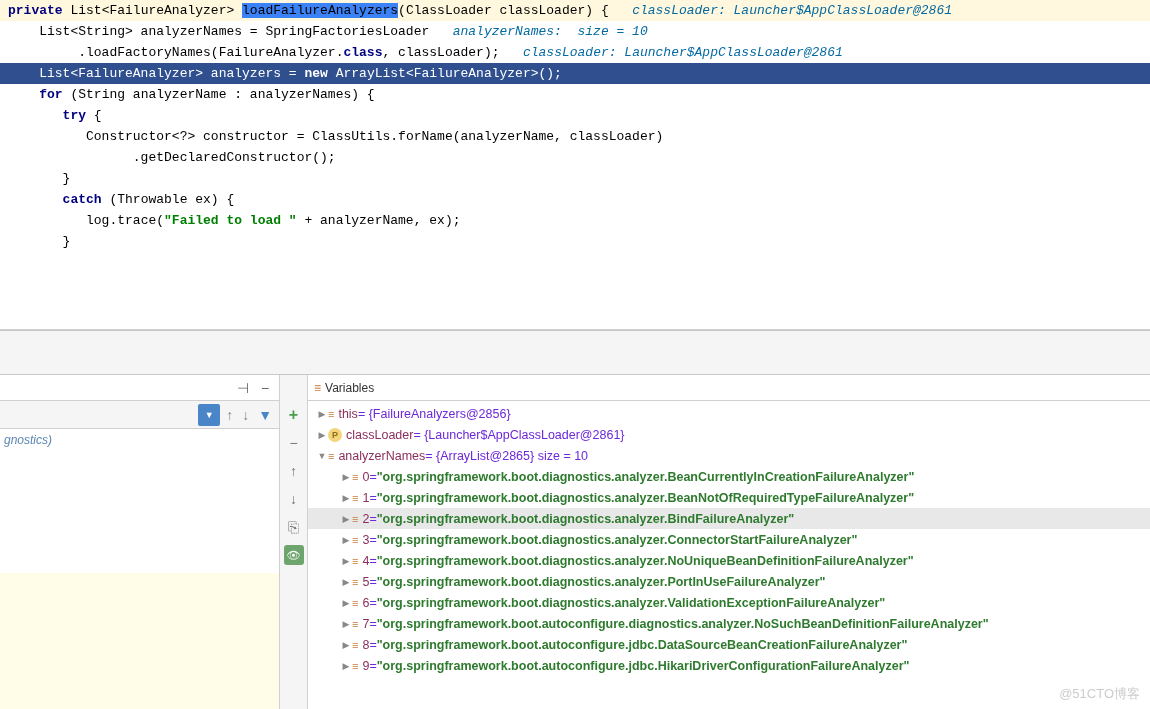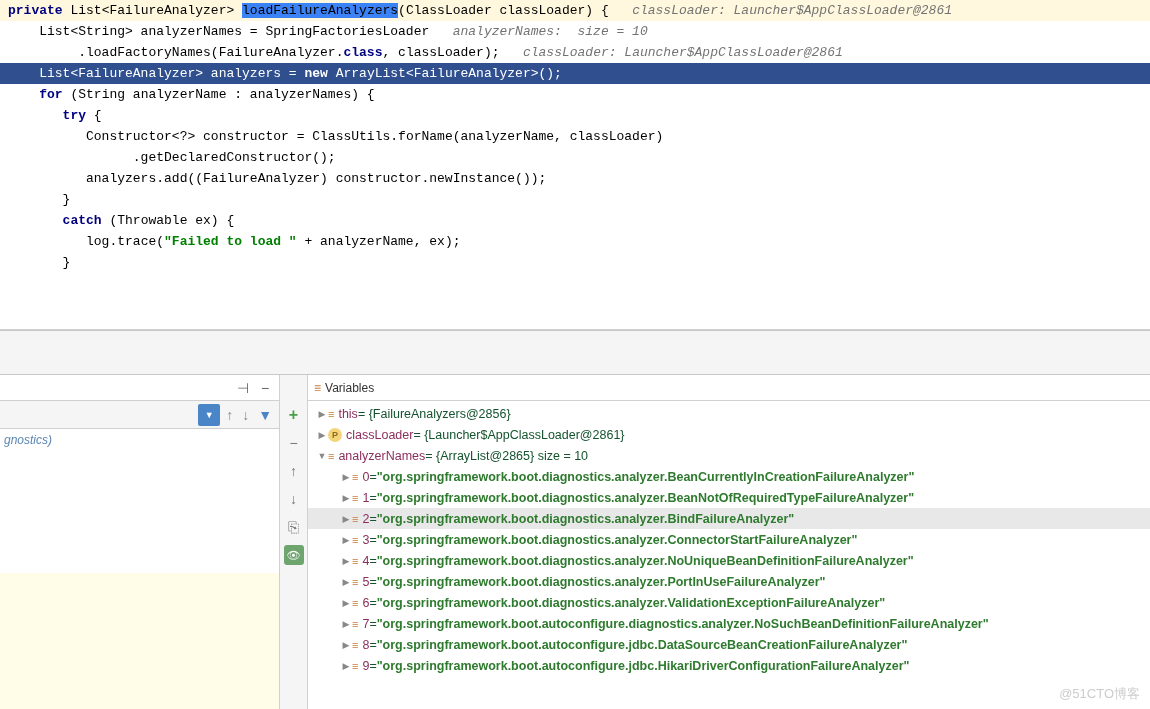--- a/index.html
+++ b/index.html
@@ -2,21 +2,21 @@
 <html><head>
 <meta charset="utf-8">
 <style>
 * { margin:0; padding:0; box-sizing:border-box; }
 body { font-family:"Segoe UI",Arial,sans-serif; font-size:12px; background:#fff; width:1150px; height:709px; overflow:hidden; position:relative; }
 .editor { background:#fff; height:330px; overflow:hidden; border-bottom:1px solid #d0d0d0; }
 .code-line { font-family:"Consolas","Courier New",monospace; font-size:13px; line-height:21px; white-space:pre; padding-left:8px; }
 .kw { color:#000080; font-weight:bold; }
 .str { color:#008000; font-weight:bold; }
 .stat { }
-.hint { color:#737373; font-style:italic; }
+.hint { color:#0369a1; font-style:italic; }
 .yellow-bg { background:#fff8de; }
 .method-name { background:#3b82f6; }
 .highlighted { background:#2f4f8f; color:#fff; }
 .highlighted .kw { color:#fff; }
 
 .splitter { height:45px; background:#f5f5f5; border-top:1px solid #c8c8c8; border-bottom:1px solid #c8c8c8; }
 
 .debug-panel { display:flex; height:334px; }
 .left-panel { width:280px; border-right:1px solid #d0d0d0; display:flex; flex-direction:column; }
 .left-header { height:26px; border-bottom:1px solid #d0d0d0; display:flex; justify-content:flex-end; align-items:center; padding-right:4px; gap:2px; }
@@ -37,38 +37,37 @@
 .bars-ic { color:#c77d3a; font-size:12px; }
 .vars-tree { flex:1; overflow:auto; padding:2px 0; font-size:12.5px; }
 .tree-row { display:flex; align-items:center; height:21px; padding-left:4px; cursor:pointer; }
 .tree-row.selected { background:#e8e8e8; }
 .indent { display:inline-block; }
 .expander { color:#888; font-size:9px; width:12px; text-align:center; cursor:pointer; }
 .node-ic { color:#c77d3a; font-size:11px; margin-right:4px; }
 .circle-ic { display:inline-block; width:14px; height:14px; border-radius:50%; font-size:9px; font-weight:bold; text-align:center; line-height:14px; margin-right:4px; }
 .circle-p { background:#f5d57a; color:#8a6d1e; }
 .var-name { color:#8b2e5c; }
-.var-val { color:#14532d; }
+.var-val { color:#6d28d9; }
 .str-val { color:#2e7a2e; font-weight:bold; }
 .idx { color:#8b2e5c; }
 .watermark { position:absolute; right:10px; bottom:6px; color:#ccc; font-size:13px; }
 </style>
 </head>
 <body>
 
 <div class="editor">
   <div class="code-line yellow-bg"><span class="kw">private </span><span>List&lt;FailureAnalyzer&gt; </span><span class="method-name">loadFailureAnalyzers</span><span>(ClassLoader classLoader) {   </span><span class="hint">classLoader: Launcher$AppClassLoader@2861</span></div>
   <div class="code-line"><span>    List&lt;String&gt; analyzerNames = SpringFactoriesLoader   </span><span class="hint">analyzerNames:  size = 10</span></div>
   <div class="code-line"><span>         .loadFactoryNames(FailureAnalyzer.</span><span class="kw">class</span><span>, classLoader);   </span><span class="hint">classLoader: Launcher$AppClassLoader@2861</span></div>
   <div class="code-line highlighted"><span>    List&lt;FailureAnalyzer&gt; analyzers = </span><span class="kw">new </span><span>ArrayList&lt;FailureAnalyzer&gt;();</span></div>
   <div class="code-line"><span class="kw">    for </span><span>(String analyzerName : analyzerNames) {</span></div>
   <div class="code-line"><span class="kw">       try </span><span>{</span></div>
   <div class="code-line"><span>          Constructor&lt;?&gt; constructor = ClassUtils.</span><span class="stat">forName</span><span>(analyzerName, classLoader)</span></div>
   <div class="code-line"><span>                .getDeclaredConstructor();</span></div>
-  <div class="code-line"><span>          analyzers.add((FailureAnalyzer) constructor.newInstance());</span></div>
   <div class="code-line"><span>       }</span></div>
   <div class="code-line"><span class="kw">       catch </span><span>(Throwable ex) {</span></div>
   <div class="code-line"><span class="stat">          log</span><span>.trace(</span><span class="str">"Failed to load "</span><span> + analyzerName, ex);</span></div>
   <div class="code-line"><span>       }</span></div>
 </div>
 
 <div class="splitter"></div>
 
 <div class="debug-panel">
   <div class="left-panel">

